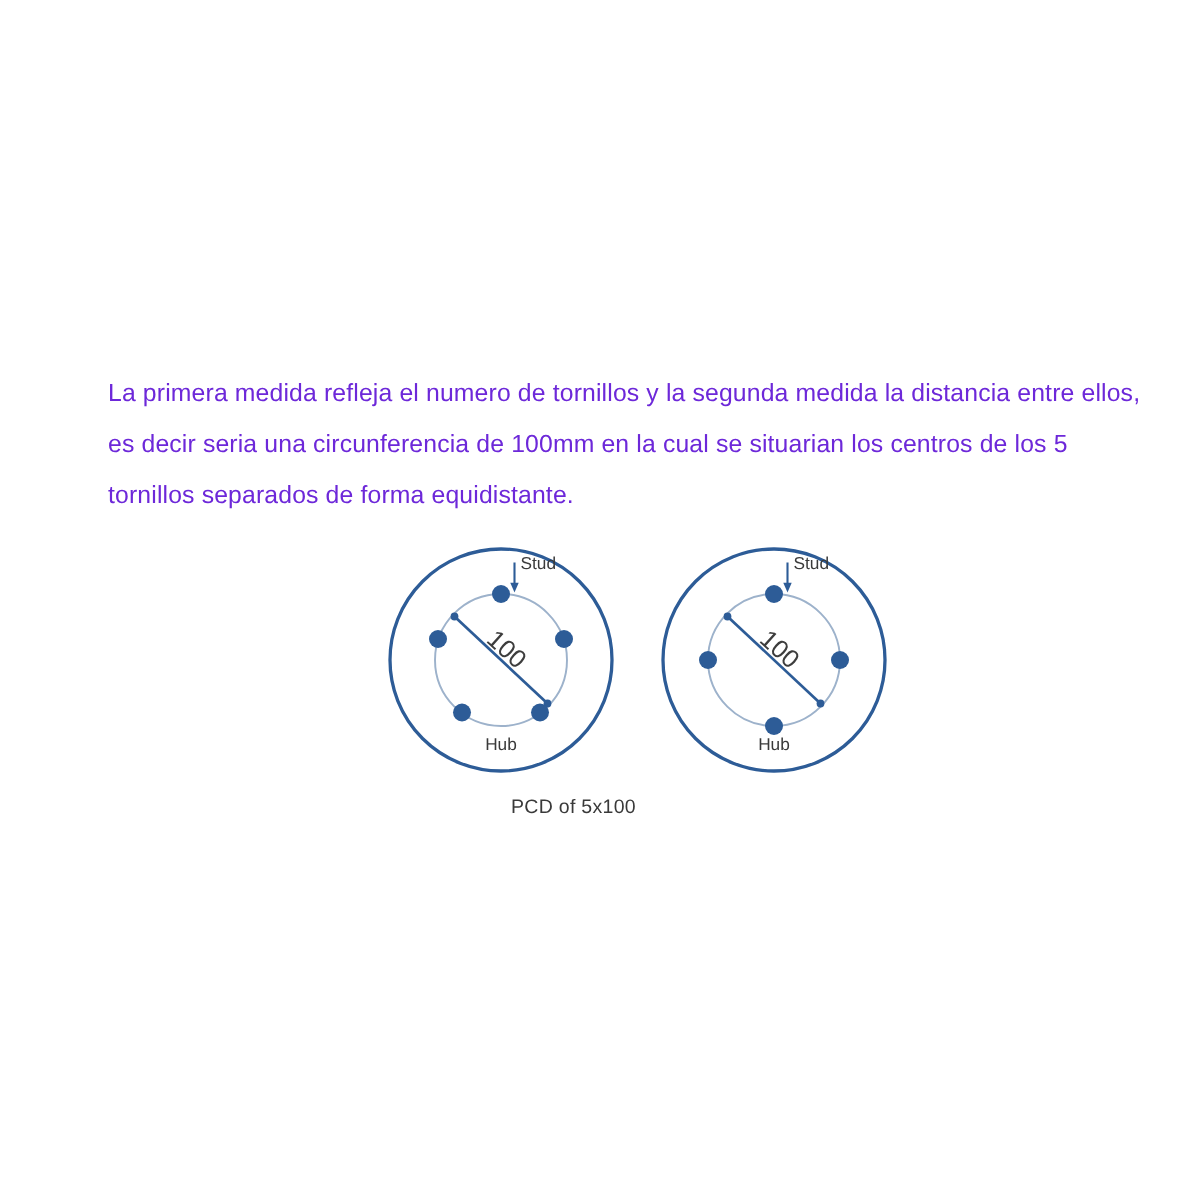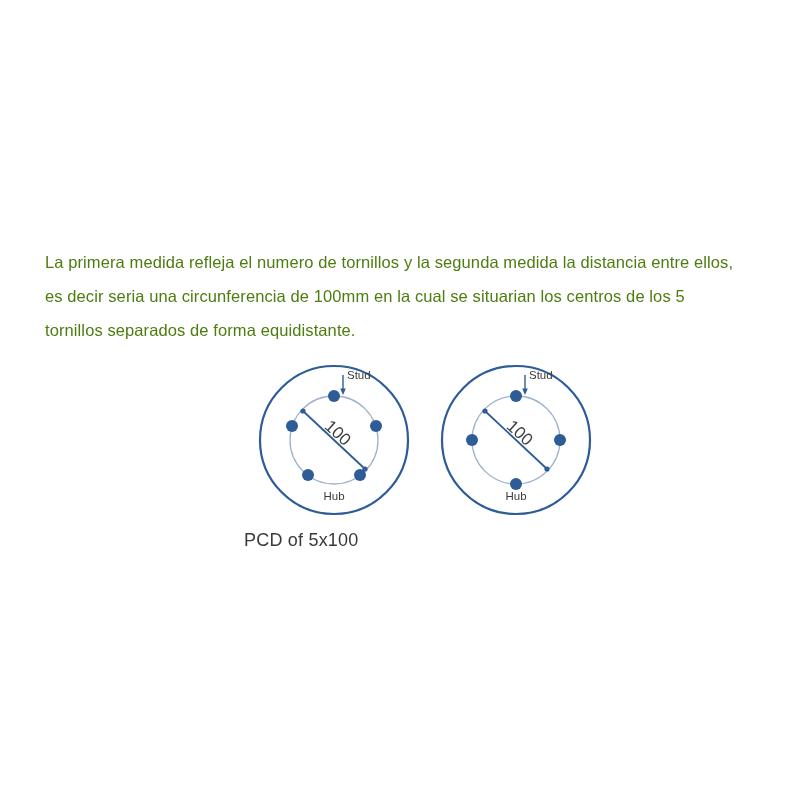--- a/index.html
+++ b/index.html
@@ -19,26 +19,26 @@
   .page {
     position: absolute;
     left: 0;
     top: 0;
     width: 800px;
     height: 800px;
   }
 
   .paragraph {
     position: absolute;
-    left: 45px;
+    left: 72px;
     top: 228px;
     width: 690px;
     font-size: 16.5px;
     line-height: 34px;
-    color: #4d7c0f;
+    color: #6d28d9;
     letter-spacing: 0.1px;
   }
 
   .diagram-area {
     position: absolute;
     left: 230px;
     top: 355px;
     width: 390px;
     height: 210px;
   }
@@ -54,22 +54,22 @@
 
   .figure svg {
     display: block;
   }
 
   .caption {
     position: absolute;
     left: 0;
     top: 175px;
     width: 180px;
-    text-align: left;
-    font-size: 18px;
+    text-align: right;
+    font-size: 13px;
     color: #3a3a3a;
     letter-spacing: 0.2px;
   }
 </style>
 </head>
 <body>
 
 <div class="page">
 
   <p class="paragraph">La primera medida refleja el numero de tornillos y la segunda medida la distancia entre ellos, es decir seria una circunferencia de 100mm en la cual se situarian los centros de los 5 tornillos separados de forma equidistante.</p>

